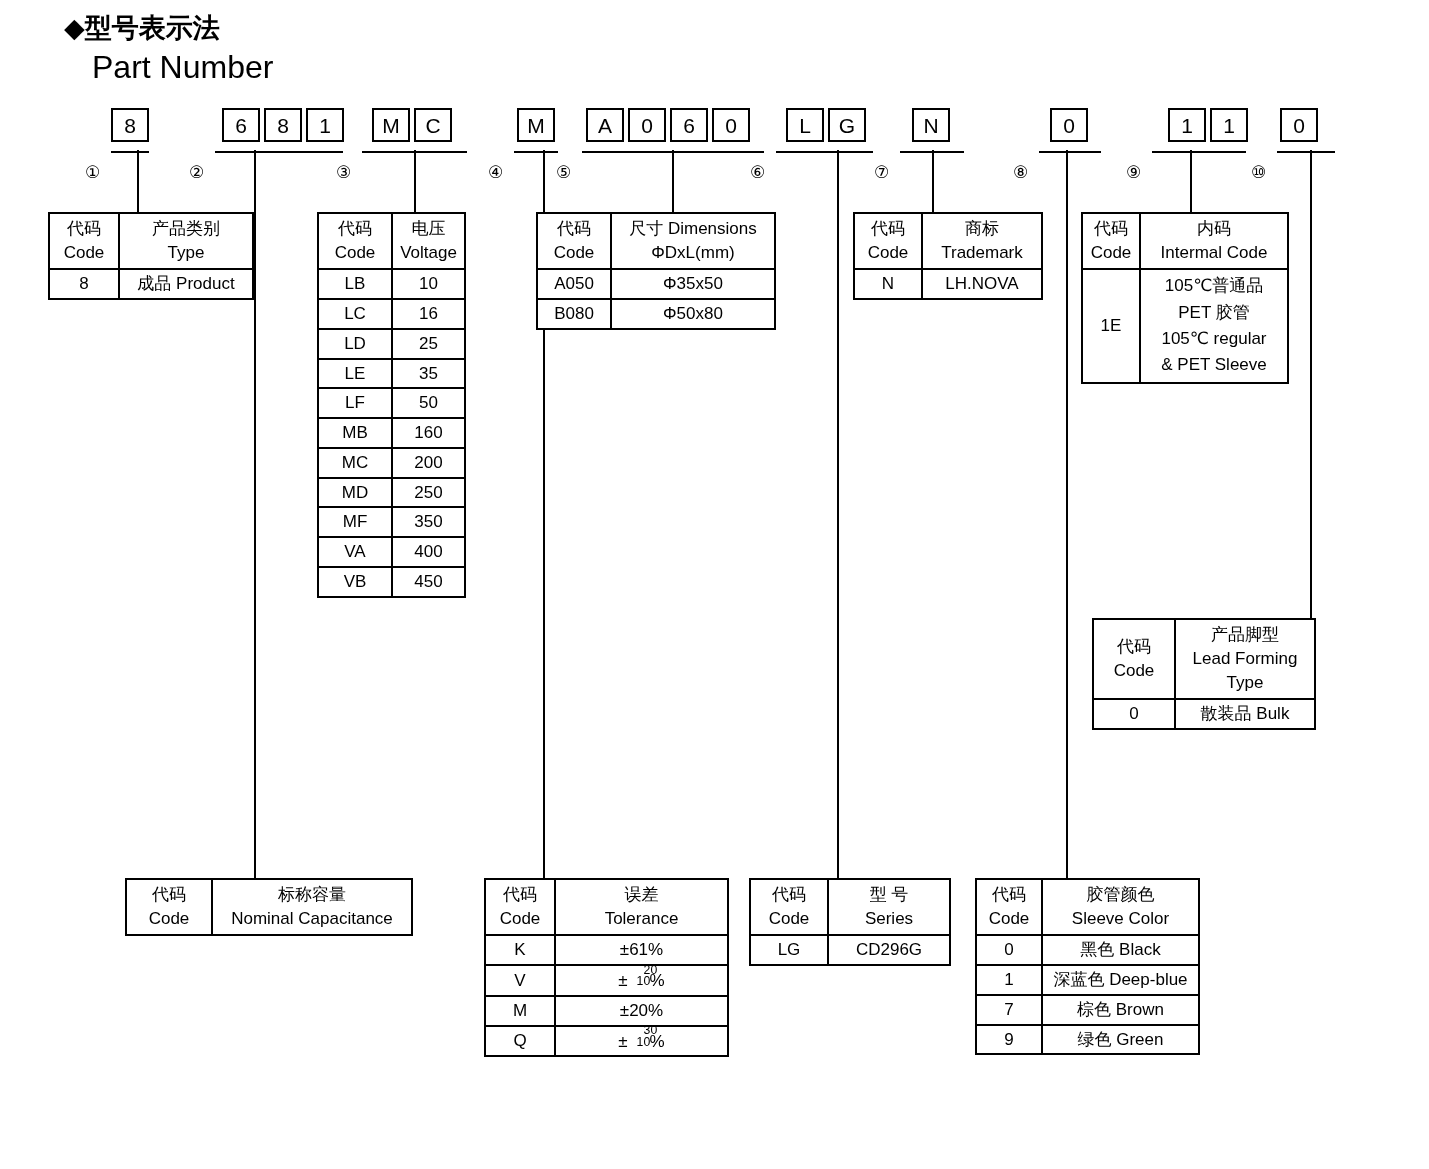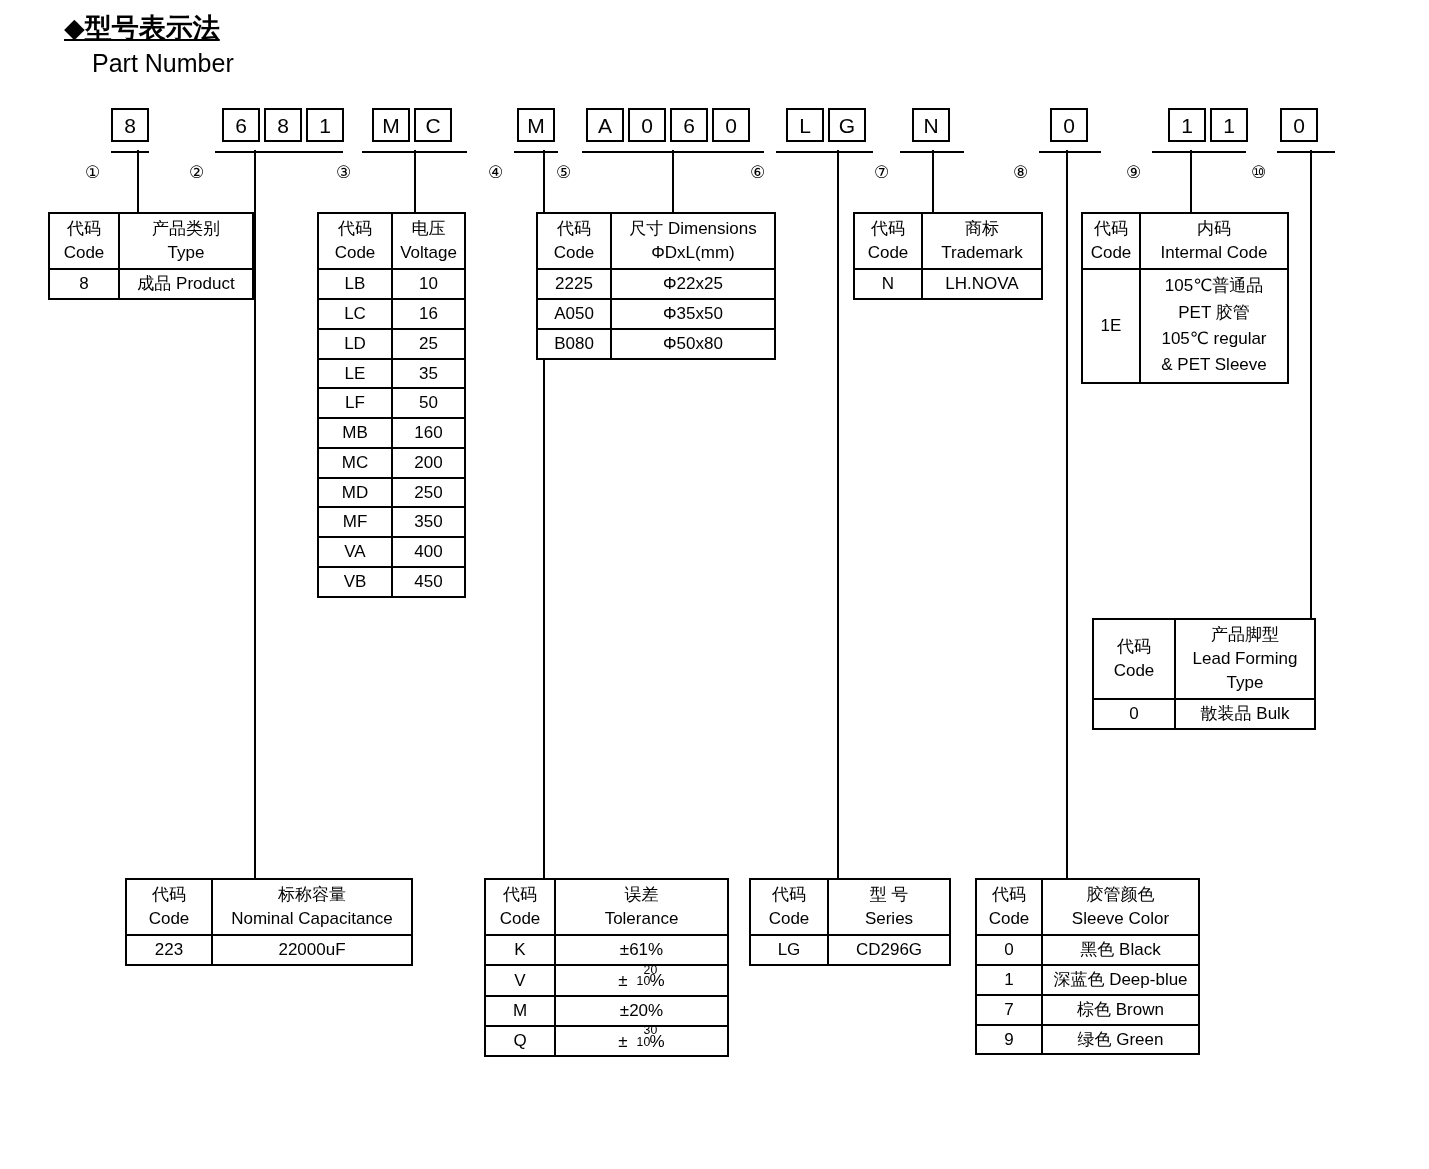--- a/index.html
+++ b/index.html
@@ -14,25 +14,24 @@
     color: #000000;
     overflow: hidden;
   }
   #stage { position: absolute; inset: 0; }
 
   
   .heading-cn {
     position: absolute; left: 64px; top: 10px;
     font-size: 27px; font-weight: 700; letter-spacing: 0px;
     white-space: nowrap;
-    text-decoration: underline;
   }
   .heading-en {
     position: absolute; left: 92px; top: 49px;
-    font-size: 25px; font-weight: 400;
+    font-size: 32px; font-weight: 400;
     white-space: nowrap;
   }
 
   
   .pn-box {
     position: absolute;
     width: 38px; height: 34px;
     border: 2px solid #000;
     display: flex; align-items: center; justify-content: center;
     font-size: 21px; line-height: 1;
@@ -227,24 +226,20 @@
     <tbody>
         <tr>
       <td class="hdr" style="width:74px;">
         <span>代码</span><br><span>Code</span>
       </td>
       <td class="hdr">
         <span>尺寸 Dimensions</span><br><span>ΦDxL(mm)</span>
       </td>
     </tr>
     <tr>
-          <td>2225</td>
-          <td>Φ22x25</td>
-        </tr>
-    <tr>
           <td>A050</td>
           <td>Φ35x50</td>
         </tr>
     <tr>
           <td>B080</td>
           <td>Φ50x80</td>
         </tr>
   </tbody>
     </table>
 
@@ -309,24 +304,20 @@
   <table class="spec" style="left:125px; top:878px; width:288px;">
     <tbody>
         <tr>
       <td class="hdr" style="width:86px;">
         <span>代码</span><br><span>Code</span>
       </td>
       <td class="hdr">
         <span>标称容量</span><br><span>Nominal Capacitance</span>
       </td>
     </tr>
-    <tr>
-          <td>223</td>
-          <td>22000uF</td>
-        </tr>
   </tbody>
     </table>
 
   <table class="spec" style="left:484px; top:878px; width:245px;">
     <tbody>
         <tr>
       <td class="hdr" style="width:70px;">
         <span>代码</span><br><span>Code</span>
       </td>
       <td class="hdr">

